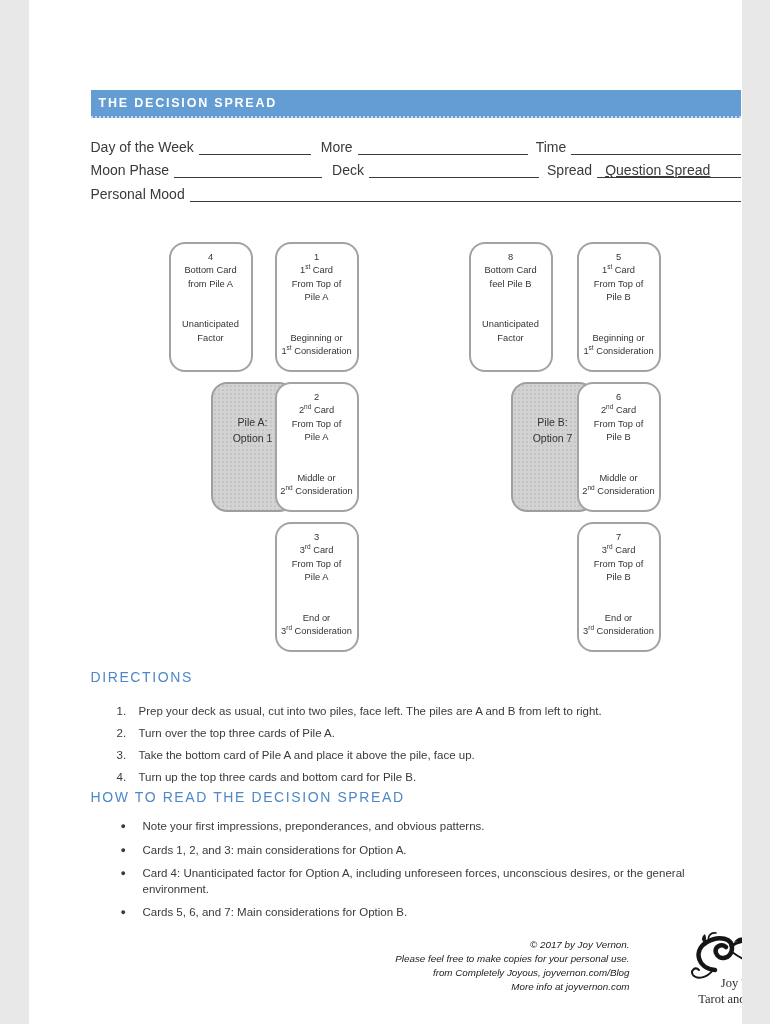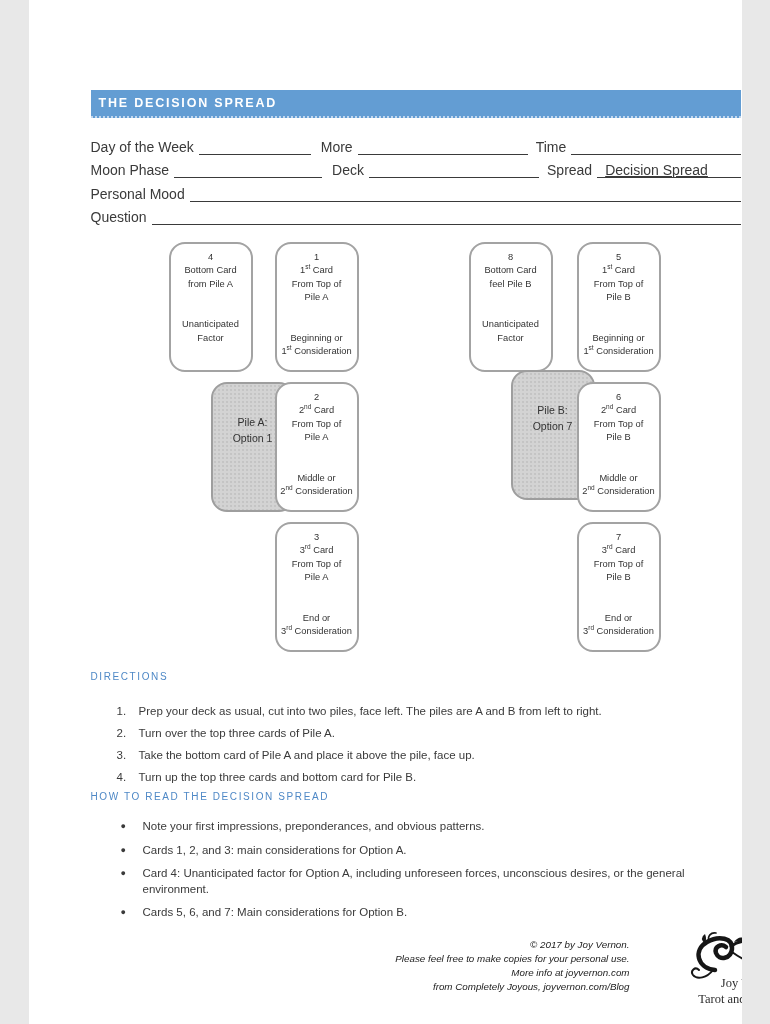--- a/index.html
+++ b/index.html
@@ -46,21 +46,21 @@
     background-color:#d3d3d3;
     background-image:radial-gradient(circle, #b3b3b3 0.6px, transparent 0.8px);
     background-size:4px 4px;
     border-color:#9e9e9e;
     font-size:10.5px; line-height:15.5px; padding-top:31px;margin-left:42px;
   }
 
   
   .section { position:absolute; left:62px; width:650px; }
   .section-heading {
-    color:#4e88c6; font-size:10px; font-weight:400; letter-spacing:1.6px;
+    color:#4e88c6; font-size:14px; font-weight:400; letter-spacing:1.6px;
     line-height:18px;
   }
   .directions-list { margin:14px 0 0 26px; list-style:none; font-size:11.5px; }
   .directions-list li { display:flex; line-height:22px; }
   .directions-list .num { width:22px; }
   .notes-list { margin:13px 0 0 30px; list-style:none; font-size:11.5px; }
   .notes-list li { display:flex; line-height:15.5px; margin-bottom:8px; }
   .notes-list .bullet { width:22px; font-size:9px; line-height:15.5px; }
   .notes-list .txt { flex:1; }
 
@@ -86,28 +86,24 @@
       <span class="fline w170"></span>
       <span class="flabel">Time</span>
       <span class="fline grow"></span>
     </div>
     <div class="form-row">
       <span class="flabel">Moon Phase</span>
       <span class="fline w148"></span>
       <span class="flabel">Deck</span>
       <span class="fline w170"></span>
       <span class="flabel">Spread</span>
-      <span class="fvalue-line">Decision Spread</span>
+      <span class="fvalue-line">Question Spread</span>
     </div>
     <div class="form-row">
       <span class="flabel">Personal Mood</span>
-      <span class="fline grow"></span>
-    </div>
-    <div class="form-row">
-      <span class="flabel">Question</span>
       <span class="fline grow"></span>
     </div>
   </div>
 
   <div class="spread" id="spread">
       <div class="card" style="left: 78px; top: 4px;">
         <div class="card-line">4</div>
         <div class="card-line">Bottom Card</div>
         <div class="card-line">from Pile A</div>
         <div class="card-line blank"></div>
@@ -146,21 +142,21 @@
       </div>
       <div class="card" style="left: 184px; top: 144px;">
         <div class="card-line">2</div>
         <div class="card-line">2<sup>nd</sup> Card</div>
         <div class="card-line">From Top of</div>
         <div class="card-line">Pile A</div>
         <div class="card-line blank"></div>
         <div class="card-line">Middle or</div>
         <div class="card-line">2<sup>nd</sup> Consideration</div>
       </div>
-      <div class="card pile" style="left: 378px; top: 132px;">
+      <div class="card pile" style="left: 378px; top: 144px;">
         <div class="card-line">Pile B:</div>
         <div class="card-line">Option 7</div>
       </div>
       <div class="card" style="left: 486px; top: 144px;">
         <div class="card-line">6</div>
         <div class="card-line">2<sup>nd</sup> Card</div>
         <div class="card-line">From Top of</div>
         <div class="card-line">Pile B</div>
         <div class="card-line blank"></div>
         <div class="card-line">Middle or</div>
@@ -226,22 +222,22 @@
         <li>
           <span class="bullet">●</span>
           <span class="txt">Cards 5, 6, and 7: Main considerations for Option B.</span>
         </li>
       </ul>
   </div>
 
   <div class="footer-text" id="footer-text">
       <div>© 2017 by Joy Vernon.</div>
       <div>Please feel free to make copies for your personal use.</div>
+      <div>from Completely Joyous, joyvernon.com/Blog</div>
       <div>More info at joyvernon.com</div>
-      <div>from Completely Joyous, joyvernon.com/Blog</div>
     </div>
 
   <svg class="logo" viewBox="0 0 108 80">
     <g fill="none" stroke="#161616" stroke-linecap="round">
       <path d="M30 40 C 12 38, 8 20, 22 12 C 34 5, 48 8, 47 19 C 46 29, 34 31, 31 23 C 29 17, 36 13, 41 17" stroke-width="4.5"></path>
       <path d="M46 16 C 58 8, 72 10, 75 20 C 78 30, 92 30, 99 22" stroke-width="3"></path>
       <path d="M47 22 C 58 30, 72 38, 92 34" stroke-width="2"></path>
       <path d="M28 40 C 22 48, 12 50, 8 45 C 5 41, 10 36, 14 40" stroke-width="2"></path>
       <path d="M24 12 C 22 6, 26 2, 31 3" stroke-width="1.6"></path>
       <path d="M60 10 C 62 5, 68 3, 72 6" stroke-width="1.6"></path>

